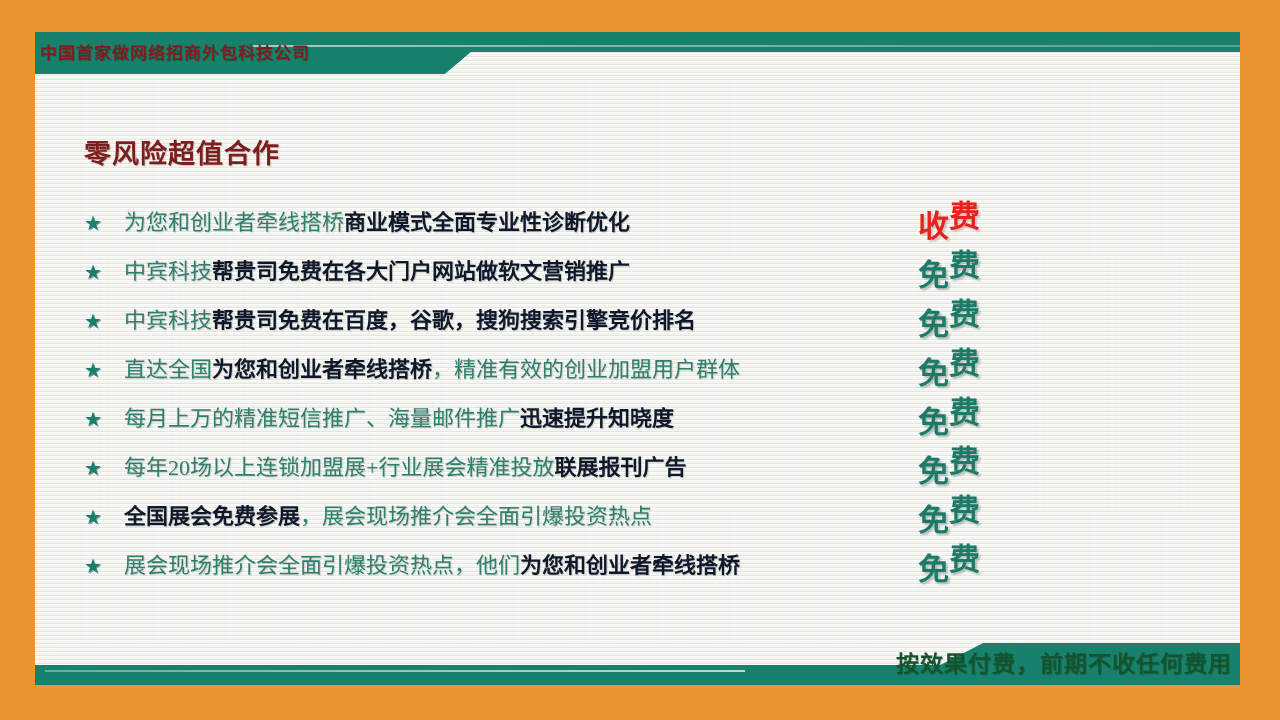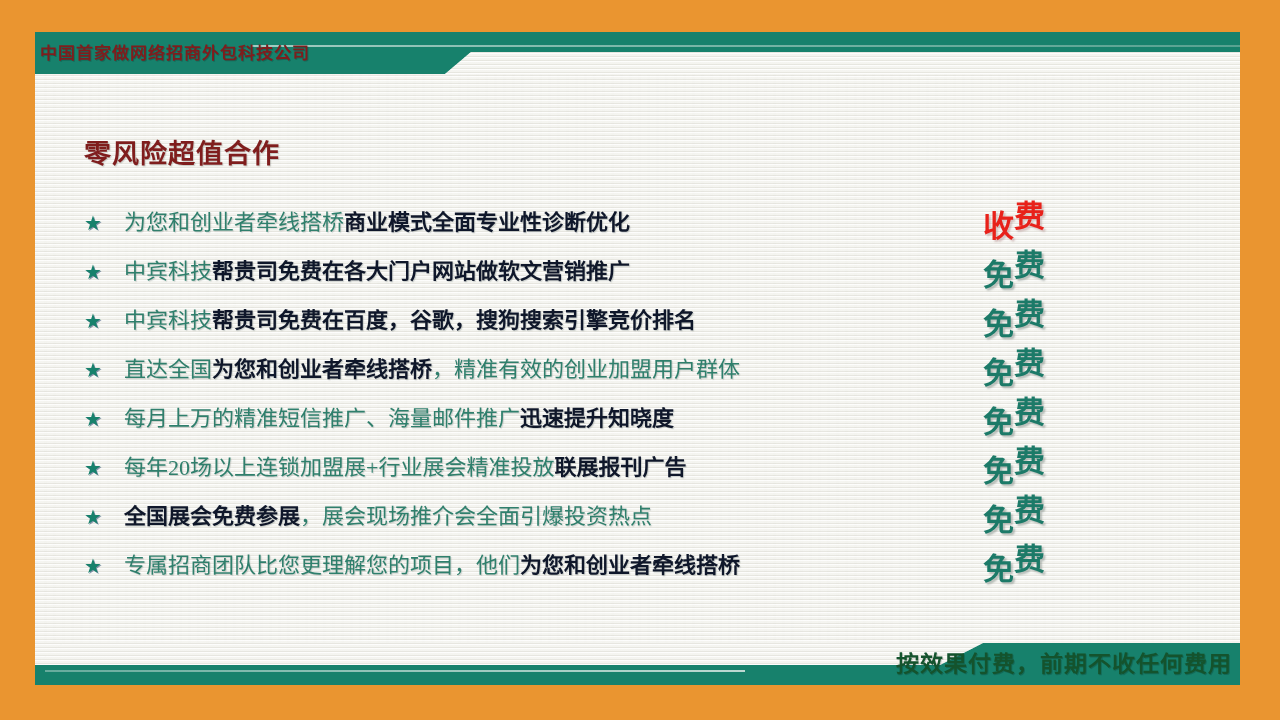--- a/index.html
+++ b/index.html
@@ -145,21 +145,21 @@
     color: #2f7f6c;
     white-space: nowrap;
     text-shadow: 1px 1px 1px rgba(150,160,155,.45);
   }
   .bullet-text .em {
     font-weight: bold;
     color: #0f172a;
   }
   .price-tag {
     position: absolute;
-    left: 899px;
+    left: 834px;
     top: -2px;
     width: 120px;
     height: 48px;
     font-family: "Liberation Serif", "DejaVu Serif", serif;
     font-size: 31px;
     font-weight: bold;
     color: #1c7a68;
     letter-spacing: 0px;
     white-space: nowrap;
     text-shadow: 2px 2px 2px rgba(130,140,135,.55);
@@ -294,21 +294,21 @@
         <span class="bullet-text"><span>每年20场以上连锁加盟展+行业展会精准投放</span><span class="em">联展报刊广告</span><span></span></span>
         <span class="price-tag"><span class="c1">免</span><span class="c2">费</span></span>
       </div>
       <div class="bullet-row">
         <span class="star-icon">★</span>
         <span class="bullet-text"><span></span><span class="em">全国展会免费参展</span><span>，展会现场推介会全面引爆投资热点</span></span>
         <span class="price-tag"><span class="c1">免</span><span class="c2">费</span></span>
       </div>
       <div class="bullet-row">
         <span class="star-icon">★</span>
-        <span class="bullet-text"><span>专属招商团队比您更理解您的项目，他们</span><span class="em">为您和创业者牵线搭桥</span><span></span></span>
+        <span class="bullet-text"><span>展会现场推介会全面引爆投资热点，他们</span><span class="em">为您和创业者牵线搭桥</span><span></span></span>
         <span class="price-tag"><span class="c1">免</span><span class="c2">费</span></span>
       </div>
     </div>
 
   <div class="footer-solid"></div>
   <div class="footer-notch"></div>
   <div class="footer-notch2"></div>
   <div class="footer-hairline"></div>
   <div class="footer-title">按效果付费，前期不收任何费用</div>
 

